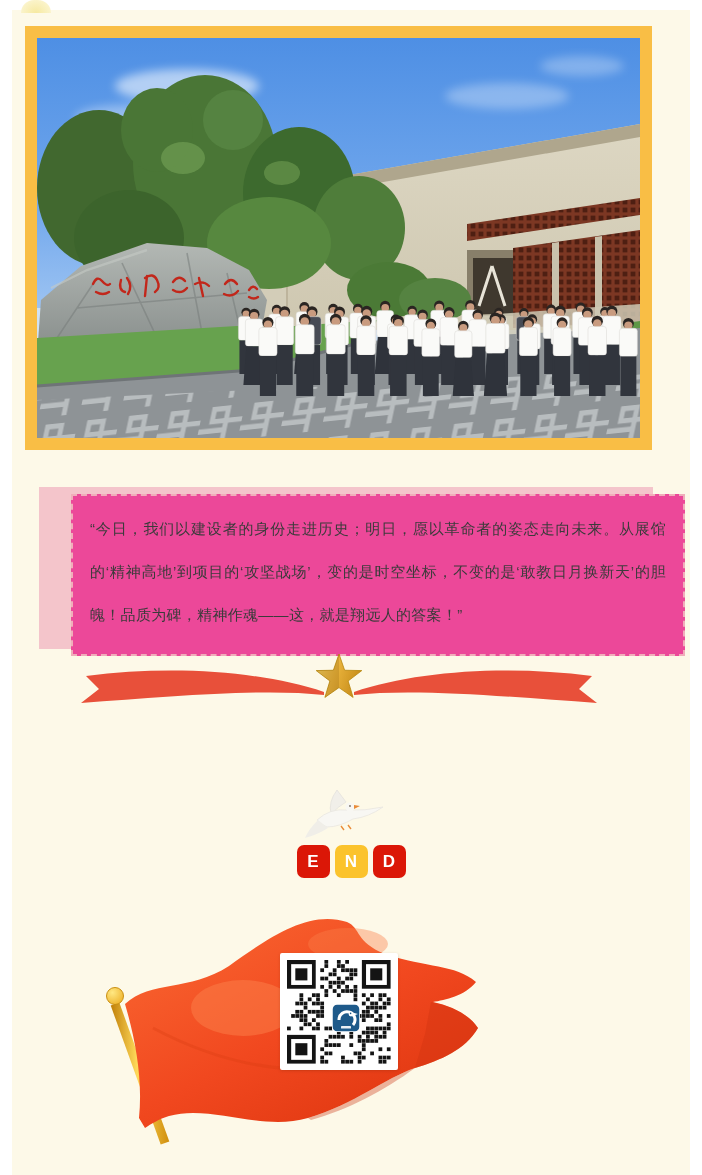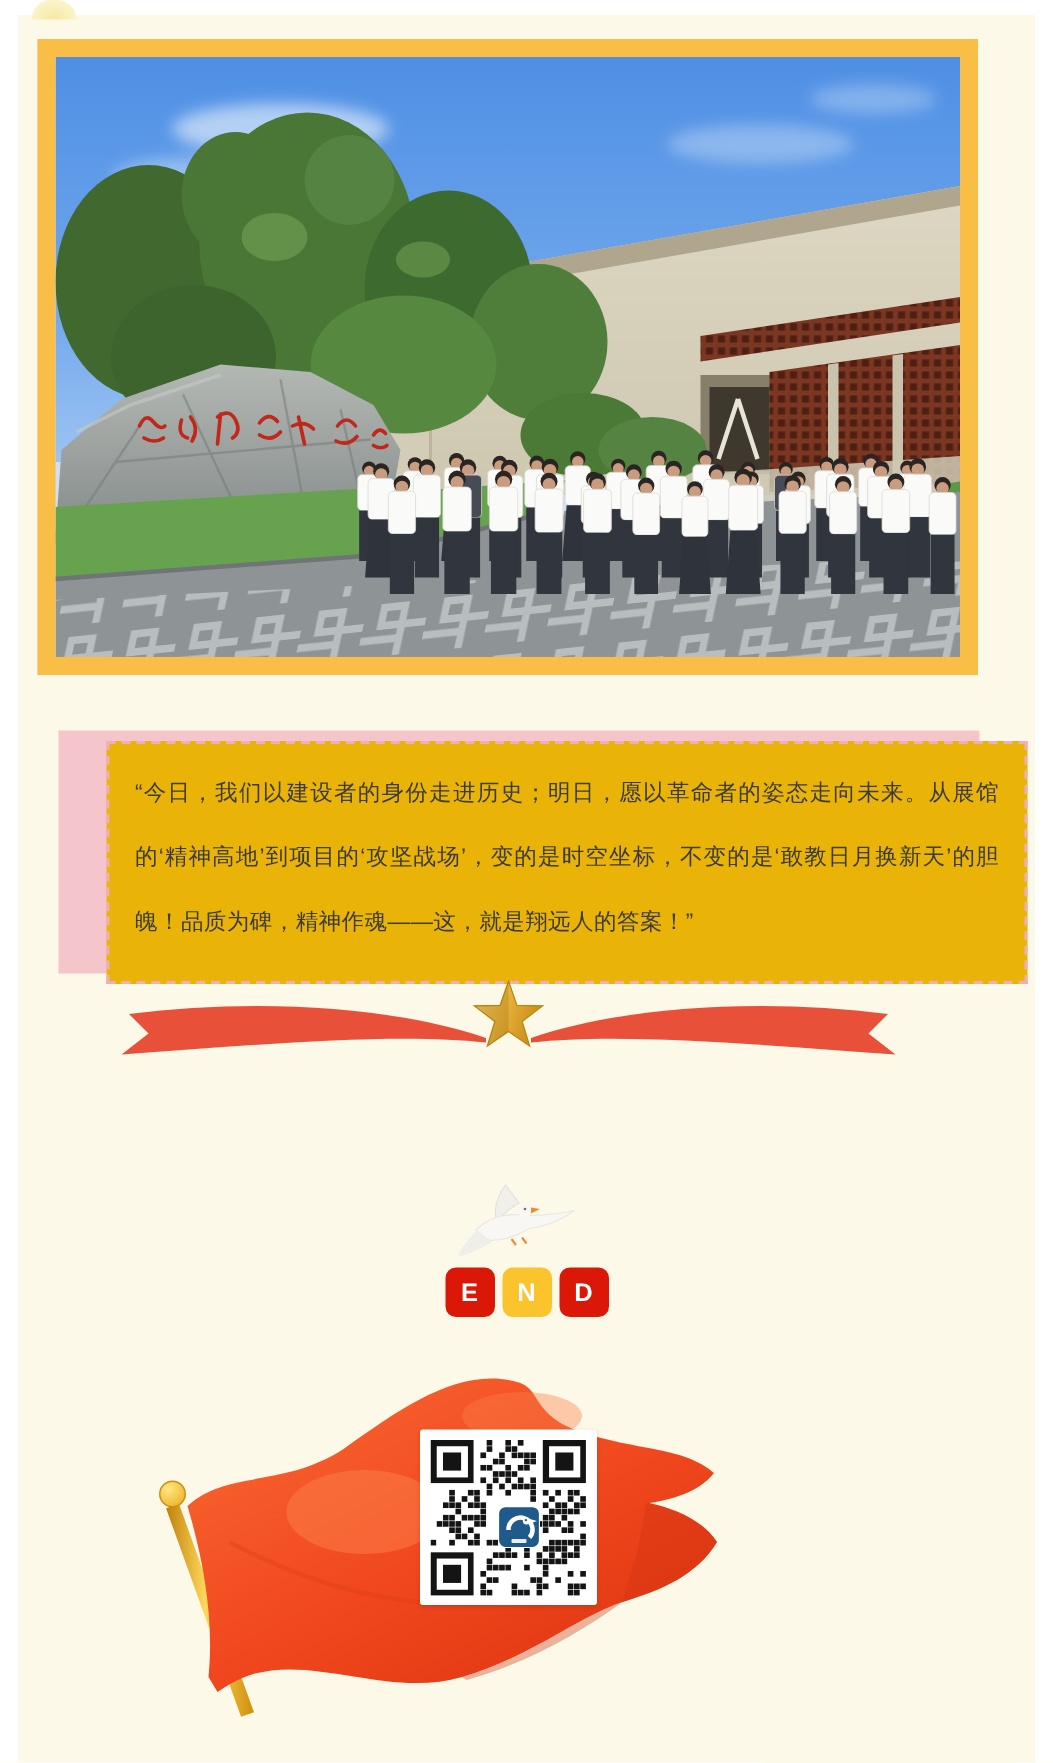--- a/index.html
+++ b/index.html
@@ -23,21 +23,21 @@
     border:12px solid var(--c-frame-gold,#F9BE45);
     background:#cfe2f5;
   }
   .photo-frame svg{display:block;}
   .quote-shadow{
     position:absolute;left:39px;top:487px;width:614px;height:162px;
     background:var(--c-quote-shadow,#F4C5CB);
   }
   .quote-box{
     position:absolute;left:31px;top:478px;width:614px;height:162px;
-    box-sizing:border-box;background:#eab308;
+    box-sizing:border-box;background:#ec4899;
     border:2px dashed var(--c-quote-border,#F0AEBA);
   }
   .quote-text{
     margin:0;padding:11px 17px 0 17px;
     font-size:15px;line-height:43px;letter-spacing:.3px;
     color:#3b3b3b;text-align:justify;
   }
   .divider{position:absolute;left:72px;top:650px;width:534px;height:62px;}
   .dove{position:absolute;left:303px;top:786px;width:85px;height:54px;}
   .end-row{

